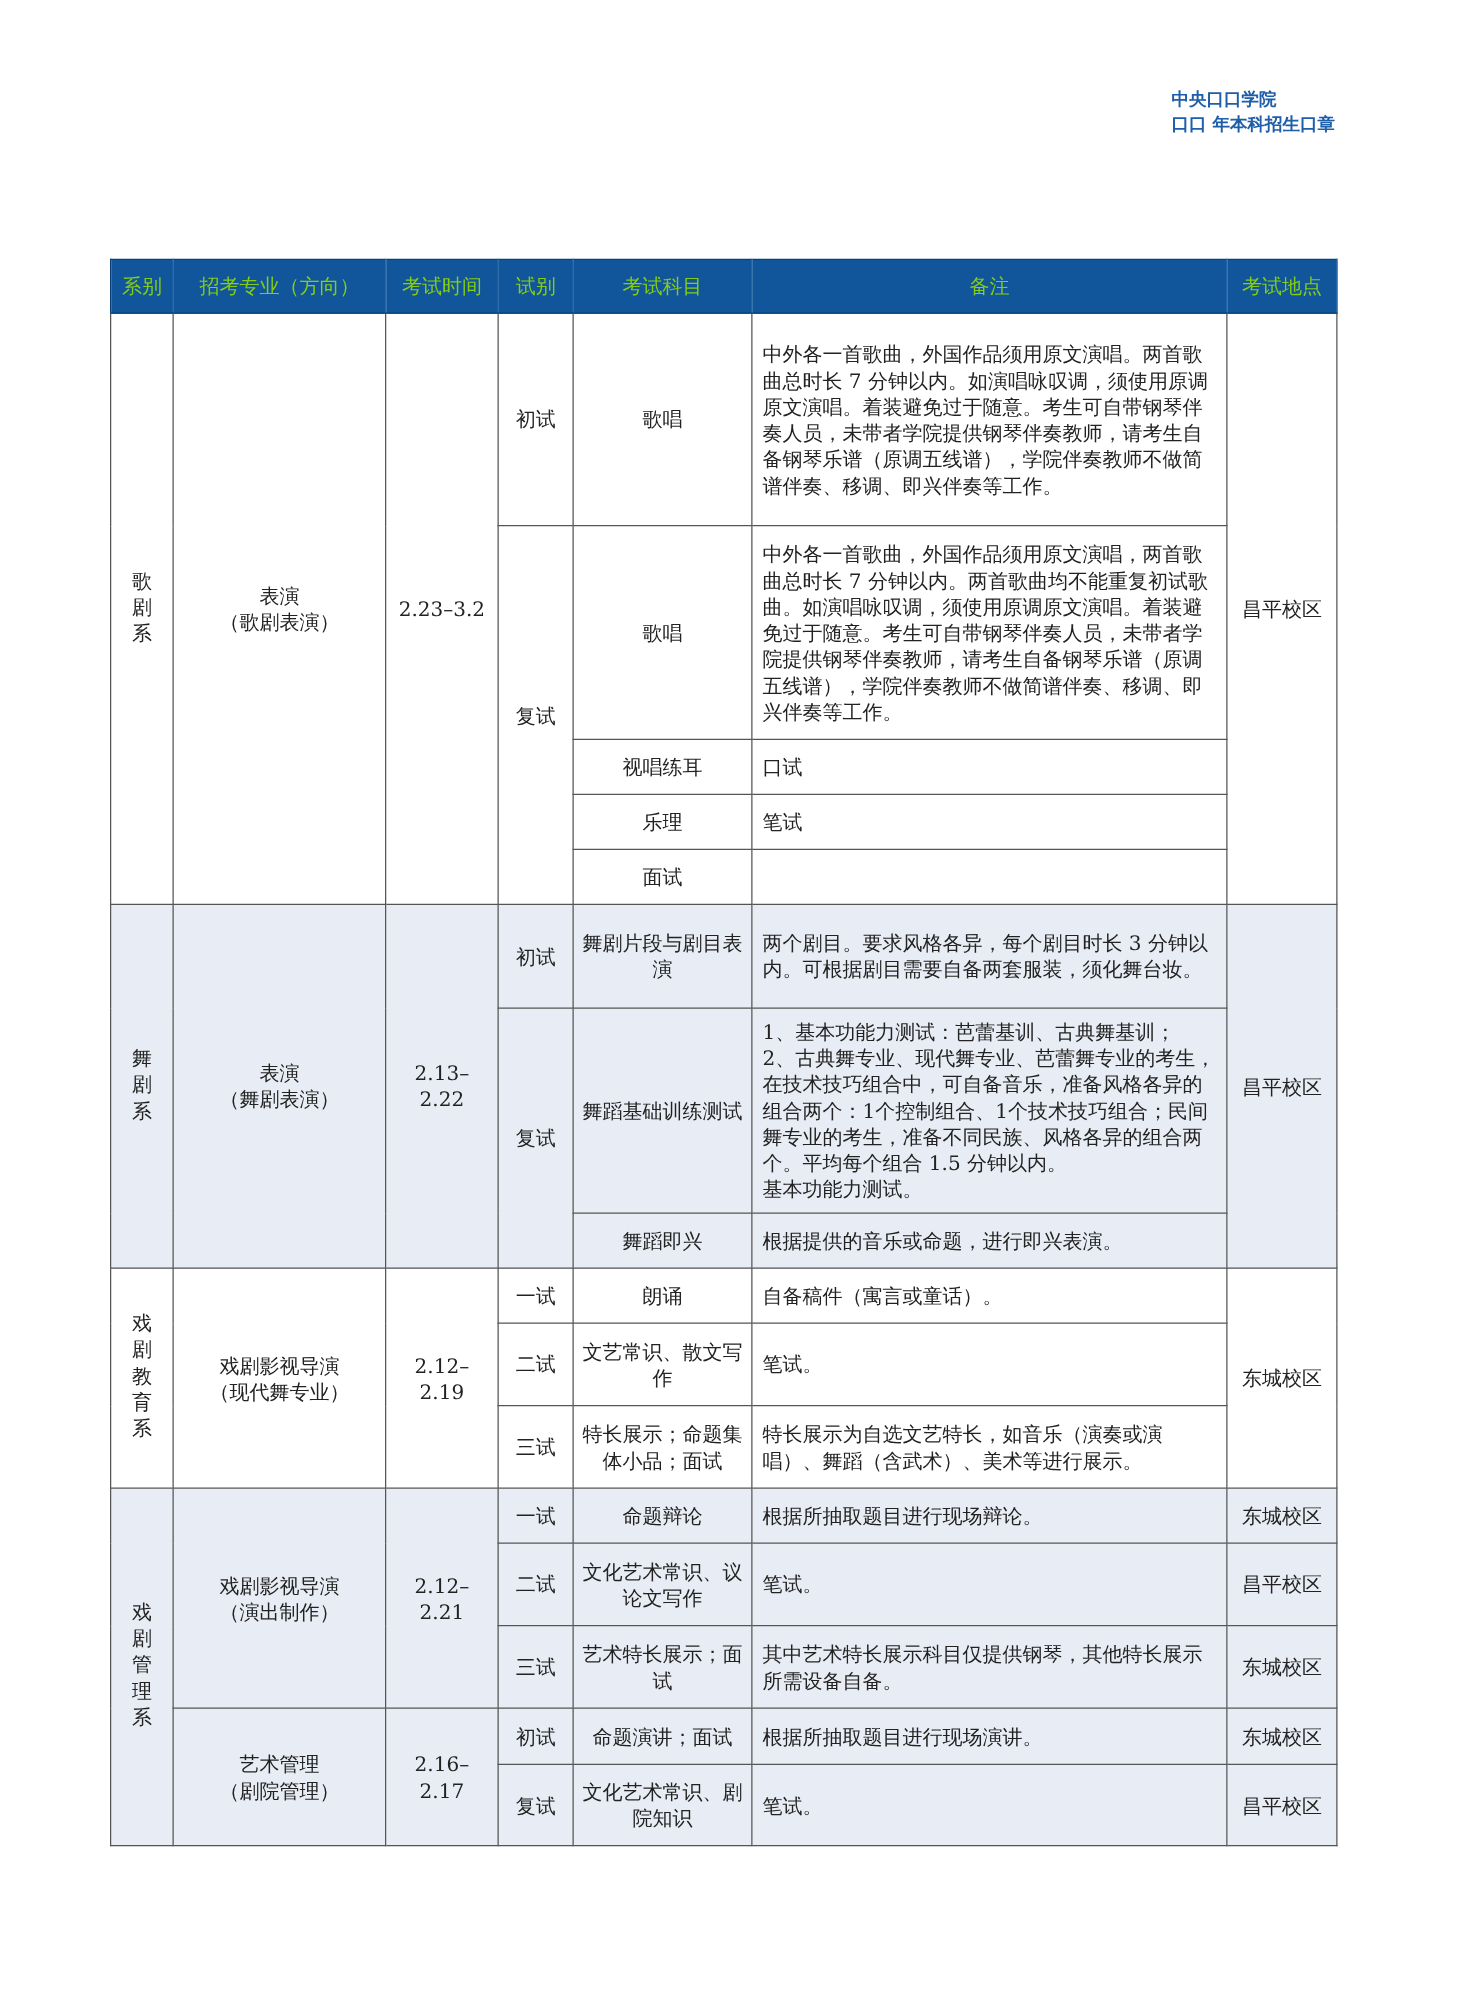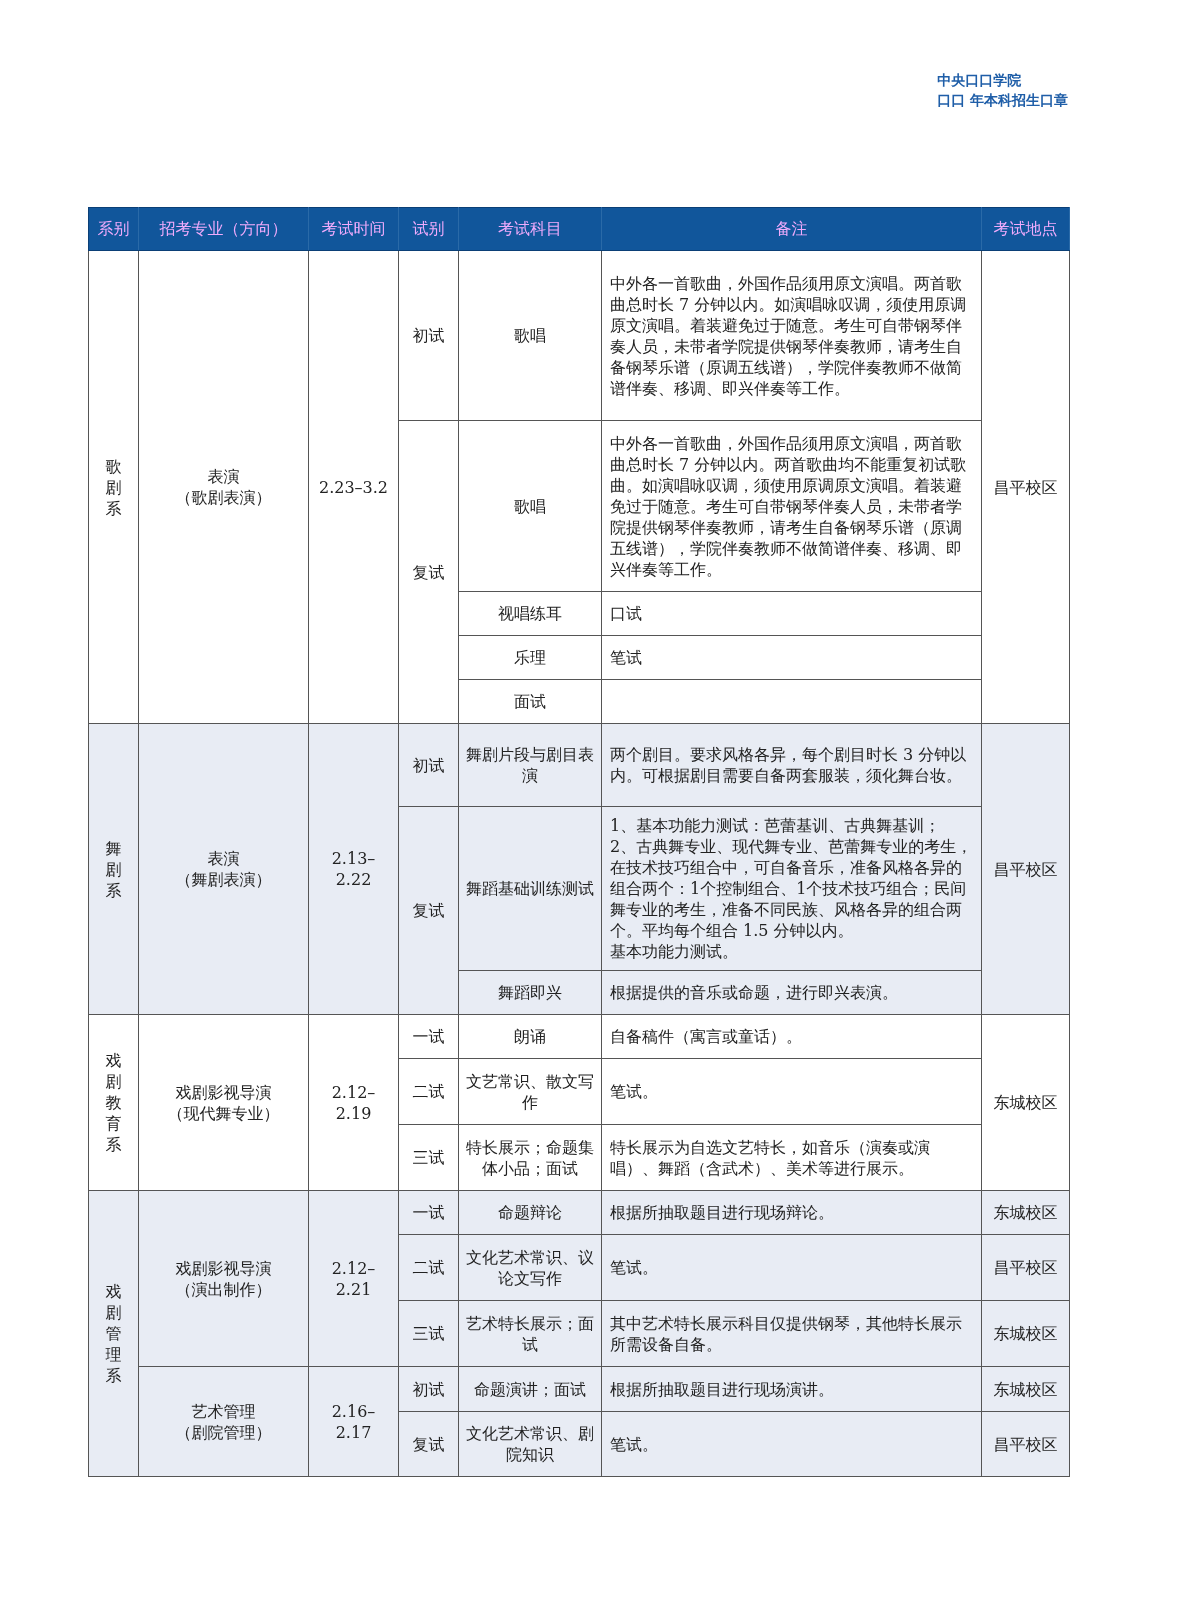--- a/index.html
+++ b/index.html
@@ -1,23 +1,23 @@
 <!DOCTYPE html>
 <html><head>
 <meta charset="utf-8">
 <style>
   html, body { margin:0; padding:0; background:#ffffff; }
   body { width:1178px; height:1600px; position:relative; font-family:"DejaVu Serif","Liberation Serif",serif; color:#222; overflow:hidden; }
   .page-header { position:absolute; right:110px; top:70px; text-align:left; color:#1f5ea8; font-family:"DejaVu Sans","Liberation Sans",sans-serif; font-size:14px; line-height:20px; font-weight:bold; }
   table.grid { position:absolute; left:88px; top:207px; border-collapse:collapse; table-layout:fixed; width:981px; }
-  table.grid th { background:#11569b; color:#f0abfc; font-weight:normal; font-size:16px; height:42px; border:1px solid #0b3f76; border-right:1px solid #2a6aa8; text-align:center; padding:0; }
+  table.grid th { background:#11569b; color:#84cc16; font-weight:normal; font-size:16px; height:42px; border:1px solid #0b3f76; border-right:1px solid #2a6aa8; text-align:center; padding:0; }
   table.grid td { border:1px solid #555; font-size:16px; line-height:21px; text-align:center; vertical-align:middle; padding:0 6px; }
   table.grid td.note { text-align:left; padding:8px 8px; }
   .shade td { background:#e8ecf4; }
-  .vert { display:inline-block; width:1.2em; line-height:21px; word-break:break-all; }
+  .vert { display:inline-block; width:1.2em; line-height:21px; word-break:break-all;font-family:Liberation Mono, monospace; }
 </style>
 </head>
 <body>
 
 <div class="page-header">
   <div>中央口口学院</div>
   <div>口口 年本科招生口章</div>
 </div>
 
 <table class="grid">

